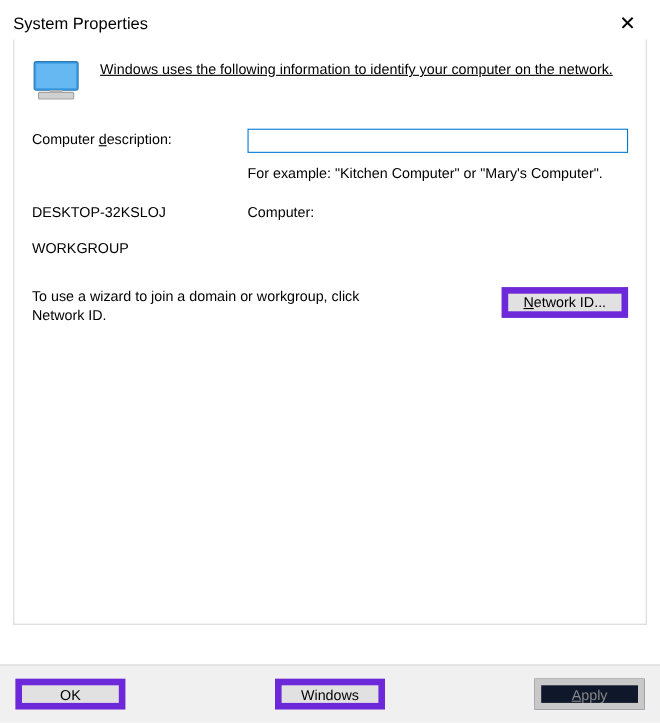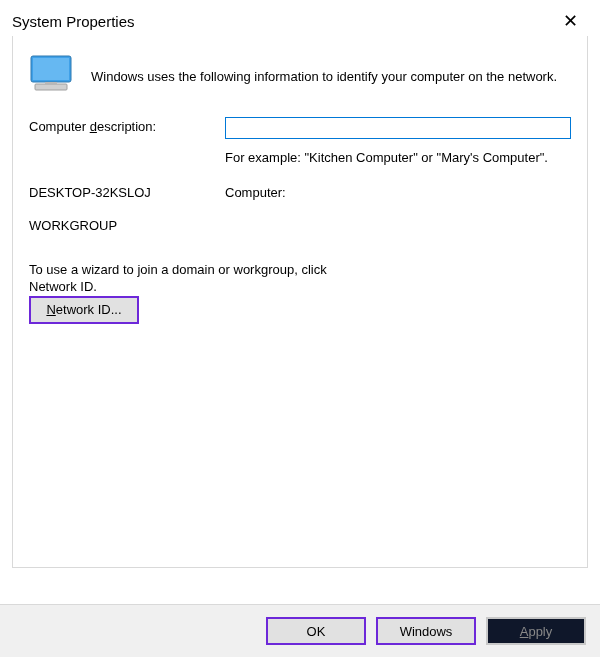--- a/index.html
+++ b/index.html
@@ -50,22 +50,23 @@
     background:#fff;
   }
   .tabpanel {
     border:1px solid #d9d9d9;
     border-top:none;
     height: 532px;
     padding: 18px 16px 12px 16px;
     position:relative;
   }
   .intro {
-    display:flex; gap:14px; align-items:center;
+    display:flex; gap:14px; align-items:flex-start;
     margin-bottom:18px;
+    text-decoration:underline;
   }
   .monitor-icon svg { width:48px; height:42px; }
   .intro-text { flex:1; line-height:1.35; }
   .grid {
     display:grid;
     grid-template-columns: 180px 1fr;
     row-gap: 14px;
     column-gap: 6px;
     align-items:start;
     gap:16px;
@@ -79,45 +80,44 @@
     height:22px;
     padding:2px 4px;
     font-family:inherit;
     font-size:13px;
   }
   .hint { color:#000; line-height:1.35; margin-top:2px; }
   .static { padding-top:2px; }
   .action-row {
     display:flex; justify-content:space-between; align-items:flex-start;
     margin-top:28px;
-    flex-direction:column;
   }
   .action-row .text { max-width:340px; line-height:1.35; }
   button.win {
     background:#e1e1e1;
-    border:2px solid #6d28d9;
+    border:6px solid #6d28d9;
     min-width:110px;
     height:28px;
     font-family:inherit;
     font-size:13px;
     padding:0 14px;
     cursor:default;
   }
   button.win:disabled { color:#888; background:#0f172a; border-color:#c8c8c8; }
   .change-highlight {
     position:absolute;
     border:4px solid #ff0000;
     border-radius:50%;
     width:150px; height:56px;
     pointer-events:none;
   }
   .footer {
     position:absolute;
     bottom:0; left:0; right:0;
-    display:flex; justify-content:flex-end; gap:10px;
+    display:flex; justify-content:space-between; gap:10px;
     padding:12px 14px;
     background:#f0f0f0;
     border-top:1px solid #d9d9d9;
   }
   .footer button.win { min-width:100px; }
 </style>
 </head>
 <body>
 
 <div class="titlebar">

